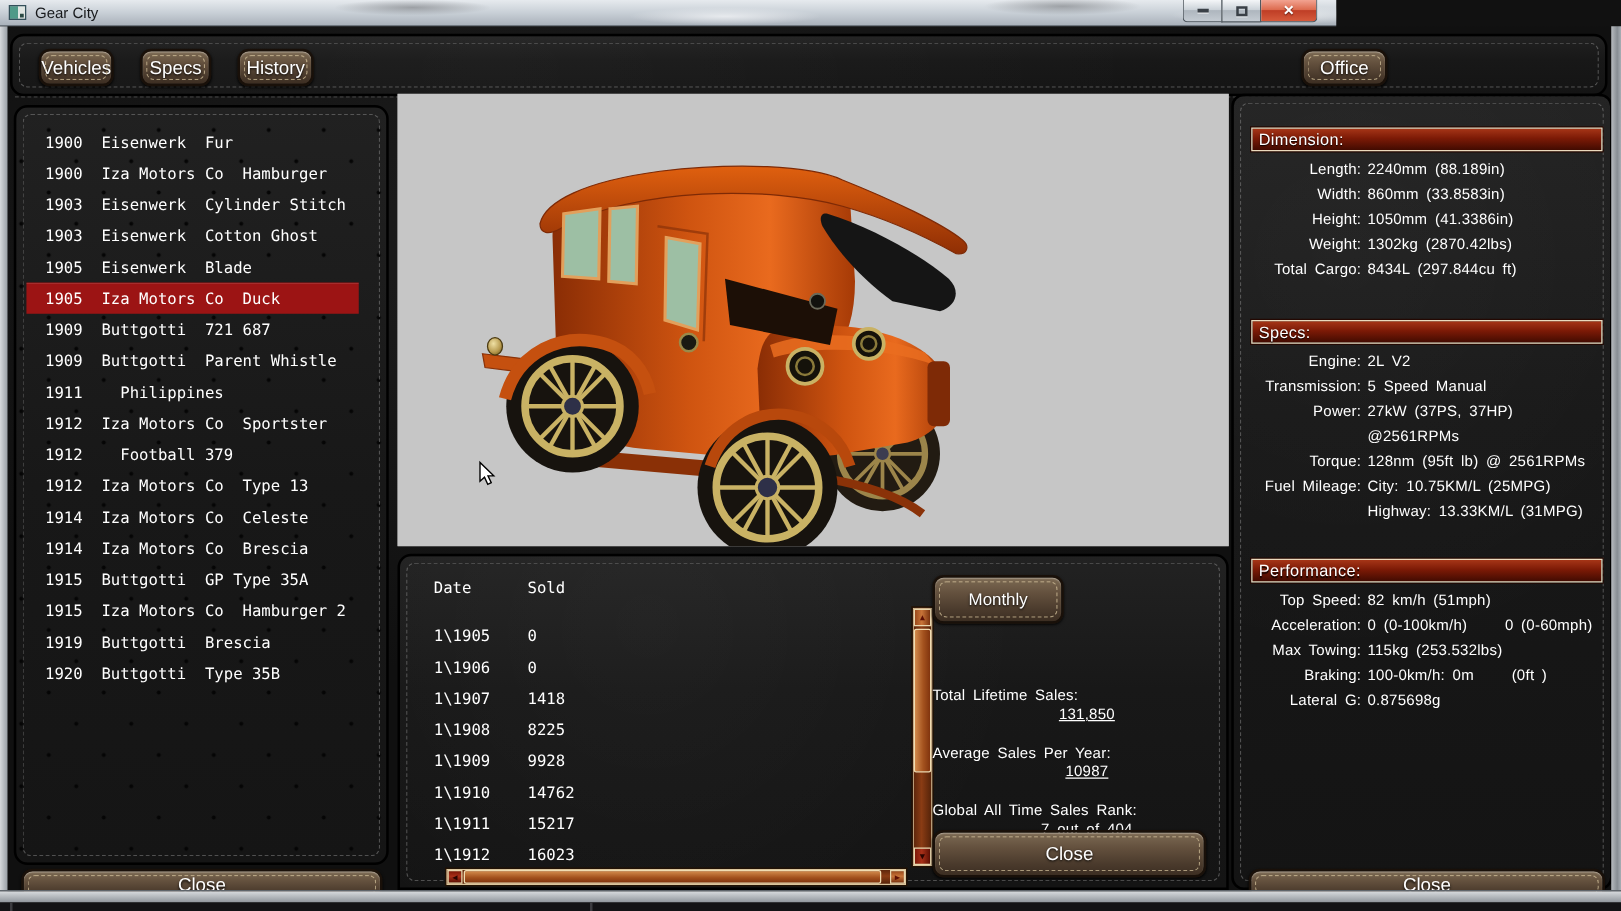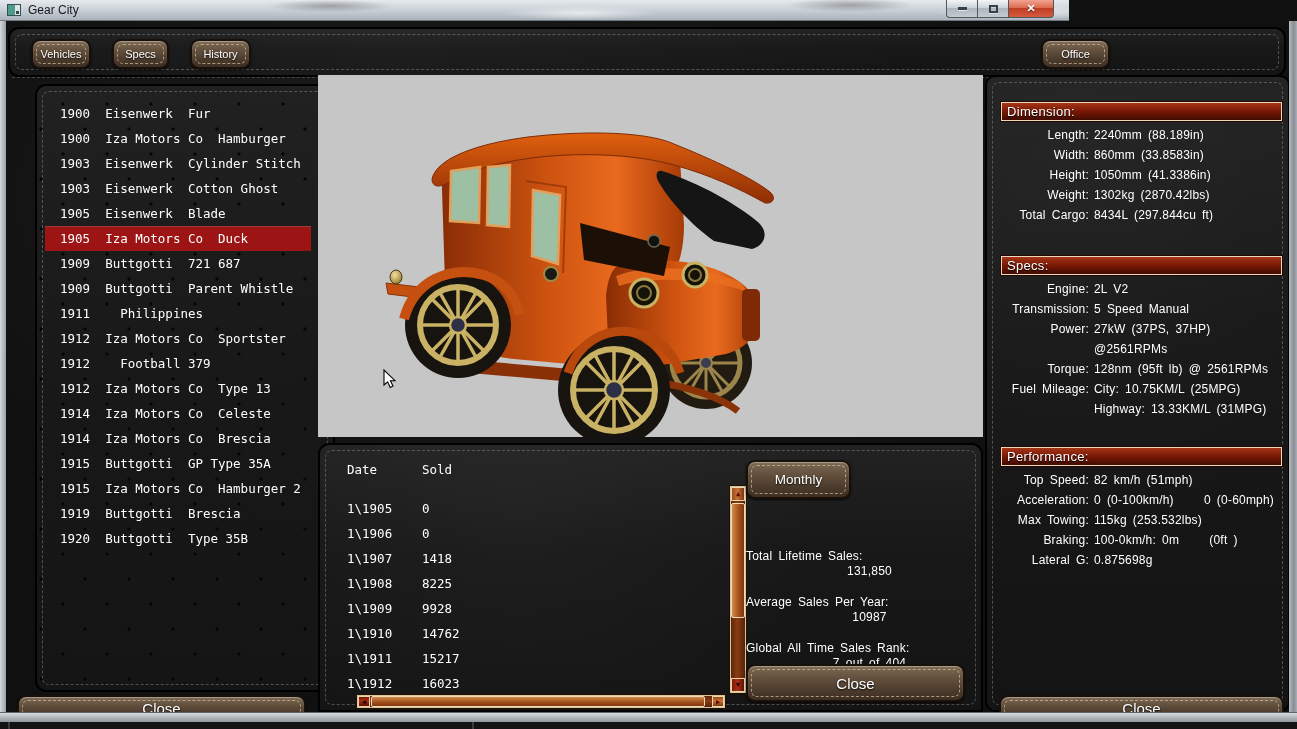--- a/index.html
+++ b/index.html
@@ -58,29 +58,29 @@
   .dots { background-image:
       radial-gradient(circle, #050505 1.3px, transparent 1.9px),
       radial-gradient(circle, #050505 1.3px, transparent 1.9px),
       linear-gradient(180deg,#212121 0%,#181818 50%,#151515 100%);
     background-size:44px 50px, 44px 50px, auto;
     background-position:26px 18px, 4px 43px, 0 0; }
   .btn { position:absolute; border:2px solid #191009; border-radius:9px; cursor:default;
     background:linear-gradient(180deg,#7d6b54 0%,#64513e 35%,#4a3a2c 75%,#3c2e22 100%);
     box-shadow:inset 0 1px 1px rgba(255,255,255,.35), 0 1px 2px rgba(0,0,0,.8);
     color:#fff; display:flex; align-items:center; justify-content:center;
-    font-size:11px; text-shadow:0 1px 2px #000; }
+    font-size:15px; text-shadow:0 1px 2px #000; }
   .btn::before { content:""; position:absolute; inset:3px; border:1px dashed #cdbb96;
     border-radius:6px; opacity:.75; pointer-events:none; }
 
   
   .toolbar { left:8px; top:27px; width:1278px; height:50px; }
 
   
-  .vehicle-panel { left:11px; top:84px; width:300px; height:608px;margin-left:24px; }
+  .vehicle-panel { left:11px; top:84px; width:300px; height:608px; }
   .vlist { position:absolute; left:8px; top:15px; right:8px; bottom:8px; overflow:hidden; }
   .vrow { height:25px; line-height:25px; white-space:pre; padding-left:15px;
     font-family:"DejaVu Sans Mono", monospace; font-size:12.5px; color:#fff; }
   .vrow.selected { background:#9c1414; margin-right:14px; box-shadow:inset 0 1px 0 rgba(255,255,255,.15); }
 
   
   .viewport { position:absolute; left:318px; top:75px; width:665px; height:362px; background:#c6c6c6; }
   .viewport svg { display:block; }
 
   
@@ -113,21 +113,21 @@
   .sb-right { right:1px; left:auto; background:linear-gradient(180deg,#9c4a1c,#c87438 45%,#7c3410); }
   .h-thumb { position:absolute; top:1px; bottom:1px; left:14px; width:334px;
     border:1px solid #f0dcb2; background:linear-gradient(180deg,#d28a4c,#a4521e 55%,#81340e);
     border-radius:2px; }
 
   .btn-monthly { left:426px; top:15px; width:105px; height:39px; font-size:13.5px; }
   .btn-yearly  { left:540px; top:15px; width:105px; height:39px; font-size:13.5px; }
   .stats { position:absolute; left:426px; top:88px; width:225px; color:#fff; font-size:12px;
     word-spacing:2.5px; letter-spacing:.2px; }
   .stat { margin-bottom:11px; line-height:15px;margin-top:16px; }
-  .stat .sval { text-align:center; padding-left:22px; }
+  .stat .sval { text-align:center; padding-left:22px;text-decoration:underline; }
   .btn-sales-close { left:426px; top:219px; width:219px; height:38px; font-size:15px; }
 
   
   .details-panel { left:985px; top:75px; width:305px; height:637px; border-radius:10px; }
   .sec-header { position:relative; margin:0 6px 0 14px; height:19px; line-height:18px;
     padding-left:5px; color:#fff; font-size:13px; letter-spacing:.3px;
     border:1px solid #ead9bd; box-shadow:0 0 0 1px #230802;
     background:linear-gradient(180deg,#a63517 0%,#7c1a06 45%,#420b01 100%);
     text-shadow:0 1px 1px #000; }
   .h-dim  { margin-top:25px; }

